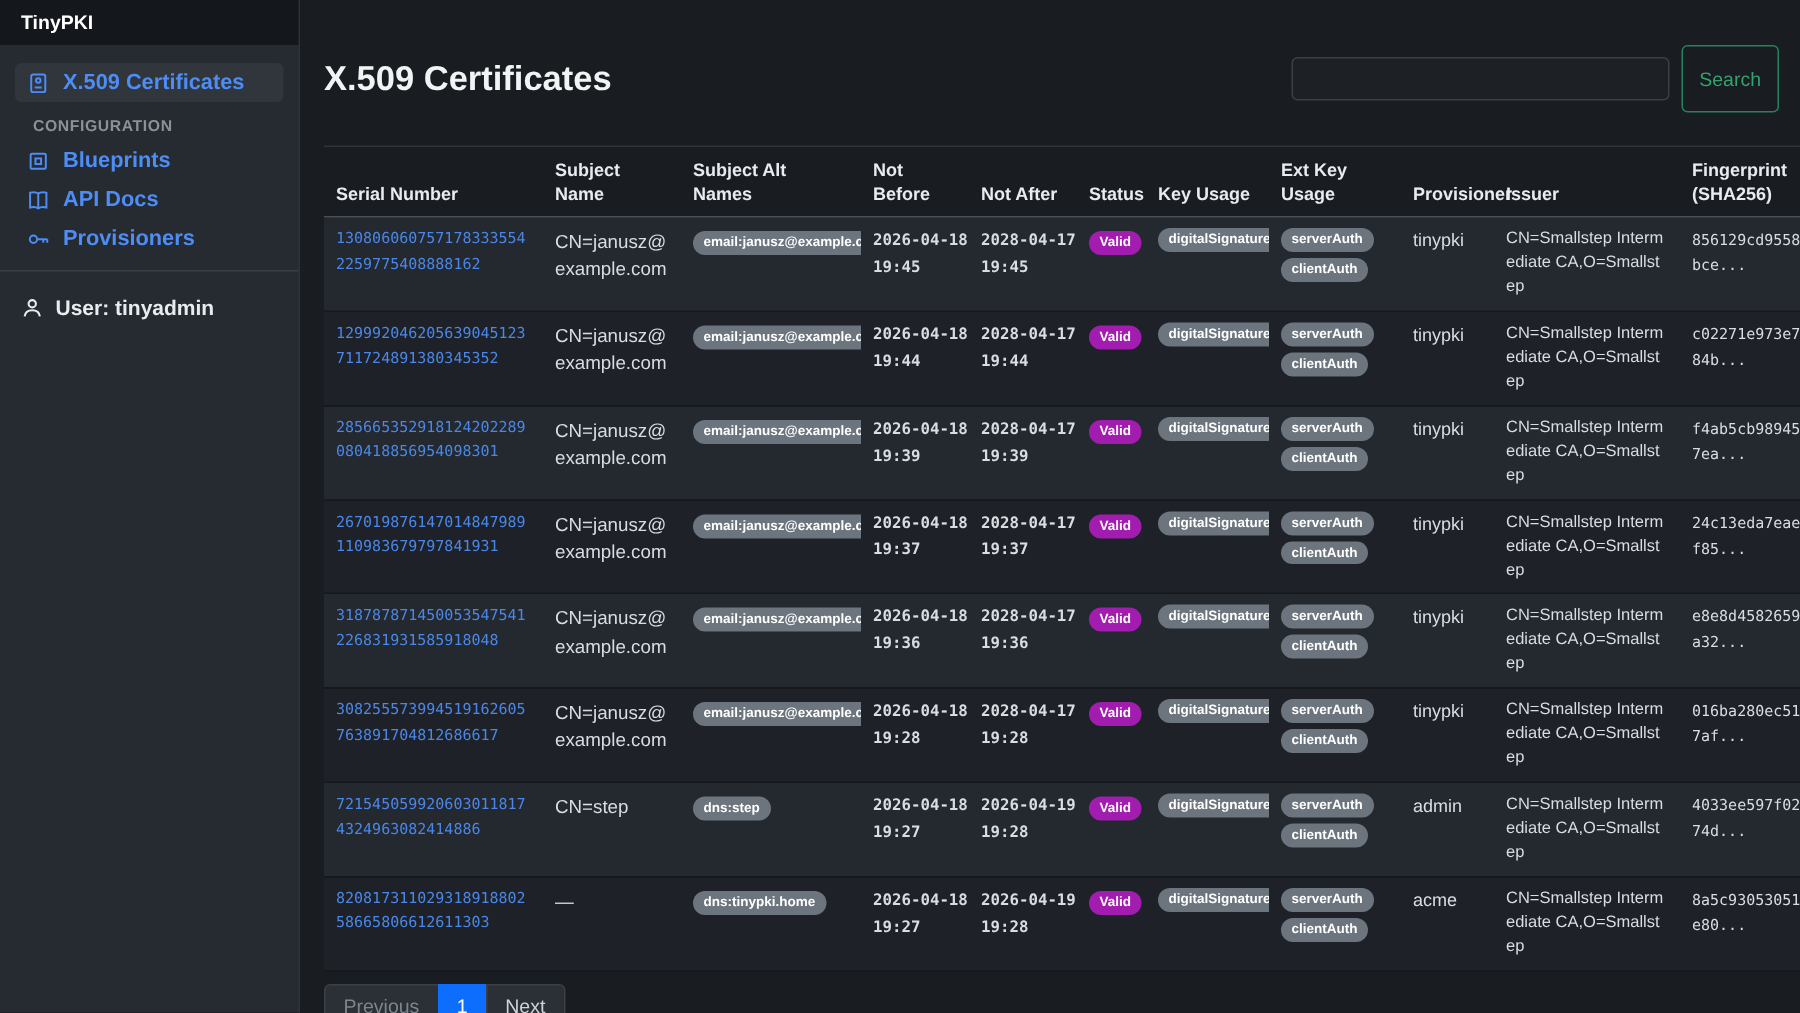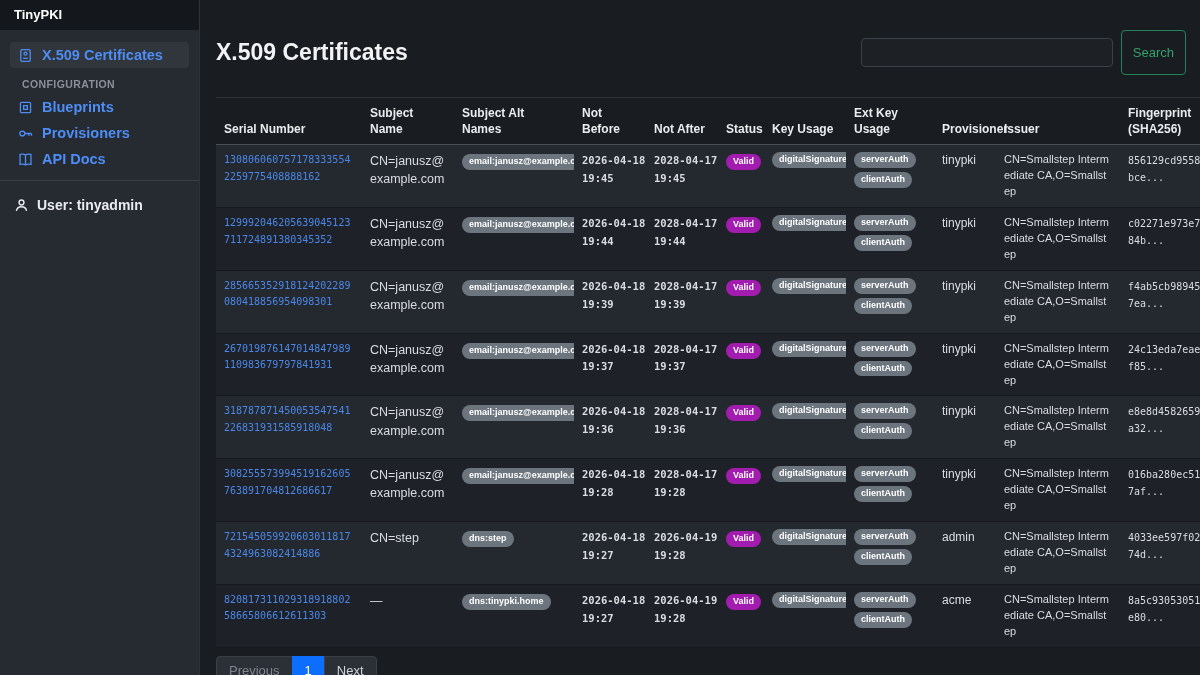--- a/index.html
+++ b/index.html
@@ -99,34 +99,34 @@
         <svg viewBox="0 0 16 16" fill="none" stroke="currentColor" stroke-width="1.4">
             <rect x="2.6" y="2.6" width="10.8" height="10.8" rx="1"></rect>
             <rect x="6" y="6" width="4" height="4"></rect>
           </svg>
       </span>
       <span>Blueprints</span>
     </a>
     <a class="nav-item">
       <span class="nav-ic">
         <svg viewBox="0 0 16 16" fill="none" stroke="currentColor" stroke-width="1.4">
+            <path d="M8 3.2C6.6 2.2 4.2 2.1 2.2 2.6v10.6c2-.5 4.4-.4 5.8.6 1.4-1 3.8-1.1 5.8-.6V2.6c-2-.5-4.4-.4-5.8.6z"></path>
+            <path d="M8 3.2v10.6"></path>
+          </svg>
+      </span>
+      <span>API Docs</span>
+    </a>
+    <a class="nav-item">
+      <span class="nav-ic">
+        <svg viewBox="0 0 16 16" fill="none" stroke="currentColor" stroke-width="1.4">
             <circle cx="4.6" cy="8" r="2.6"></circle>
             <path d="M7.2 8h7.2M11.6 8v2.4M14.4 8v2.4"></path>
           </svg>
       </span>
       <span>Provisioners</span>
-    </a>
-    <a class="nav-item">
-      <span class="nav-ic">
-        <svg viewBox="0 0 16 16" fill="none" stroke="currentColor" stroke-width="1.4">
-            <path d="M8 3.2C6.6 2.2 4.2 2.1 2.2 2.6v10.6c2-.5 4.4-.4 5.8.6 1.4-1 3.8-1.1 5.8-.6V2.6c-2-.5-4.4-.4-5.8.6z"></path>
-            <path d="M8 3.2v10.6"></path>
-          </svg>
-      </span>
-      <span>API Docs</span>
     </a>
   </nav>
   <div class="user-box">
     <span style="display:inline-flex">
       <svg viewBox="0 0 16 16" fill="none" stroke="#e9ecef" stroke-width="1.5">
           <circle cx="8" cy="4.8" r="2.6"></circle>
           <path d="M2.6 13.8c.4-3 2.6-4.4 5.4-4.4s5 1.4 5.4 4.4"></path>
         </svg>
     </span>
     <span>User: tinyadmin</span>

